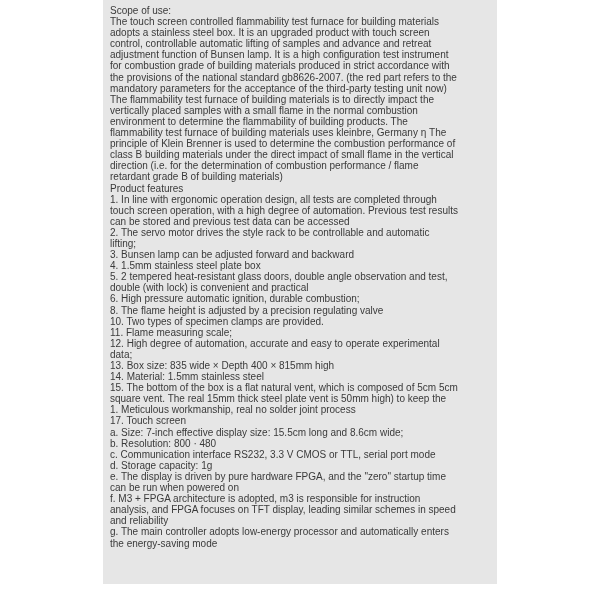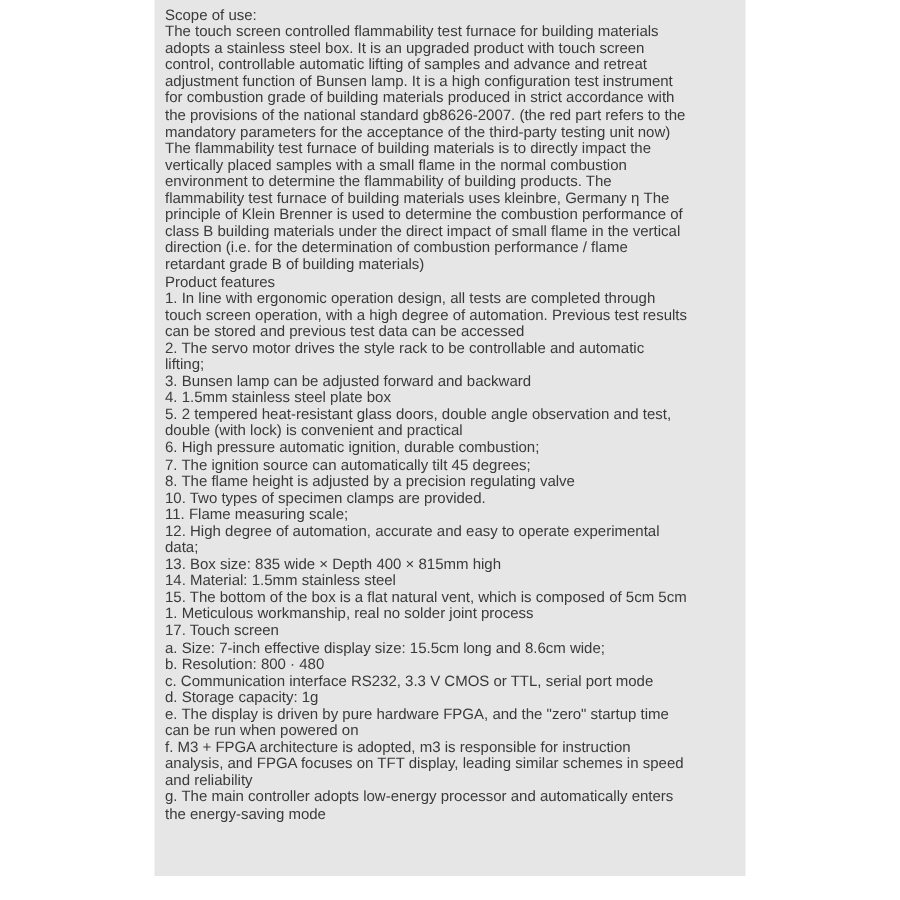--- a/index.html
+++ b/index.html
@@ -64,29 +64,29 @@
         <div class="line">1. In line with ergonomic operation design, all tests are completed through</div>
         <div class="line">touch screen operation, with a high degree of automation. Previous test results</div>
         <div class="line">can be stored and previous test data can be accessed</div>
         <div class="line">2. The servo motor drives the style rack to be controllable and automatic</div>
         <div class="line">lifting;</div>
         <div class="line">3. Bunsen lamp can be adjusted forward and backward</div>
         <div class="line">4. 1.5mm stainless steel plate box</div>
         <div class="line">5. 2 tempered heat-resistant glass doors, double angle observation and test,</div>
         <div class="line">double (with lock) is convenient and practical</div>
         <div class="line">6. High pressure automatic ignition, durable combustion;</div>
-        <div class="line">7. The ignition source can automatically tilt 45 degrees;</div>
         <div class="line">8. The flame height is adjusted by a precision regulating valve</div>
         <div class="line">10. Two types of specimen clamps are provided.</div>
         <div class="line">11. Flame measuring scale;</div>
         <div class="line">12. High degree of automation, accurate and easy to operate experimental</div>
         <div class="line">data;</div>
         <div class="line">13. Box size: 835 wide × Depth 400 × 815mm high</div>
         <div class="line">14. Material: 1.5mm stainless steel</div>
         <div class="line">15. The bottom of the box is a flat natural vent, which is composed of 5cm 5cm</div>
+        <div class="line">square vent. The real 15mm thick steel plate vent is 50mm high) to keep the</div>
         <div class="line">1. Meticulous workmanship, real no solder joint process</div>
         <div class="line">17. Touch screen</div>
         <div class="line">a. Size: 7-inch effective display size: 15.5cm long and 8.6cm wide;</div>
         <div class="line">b. Resolution: 800 · 480</div>
         <div class="line">c. Communication interface RS232, 3.3 V CMOS or TTL, serial port mode</div>
         <div class="line">d. Storage capacity: 1g</div>
         <div class="line">e. The display is driven by pure hardware FPGA, and the "zero" startup time</div>
         <div class="line">can be run when powered on</div>
         <div class="line">f. M3 + FPGA architecture is adopted, m3 is responsible for instruction</div>
         <div class="line">analysis, and FPGA focuses on TFT display, leading similar schemes in speed</div>

